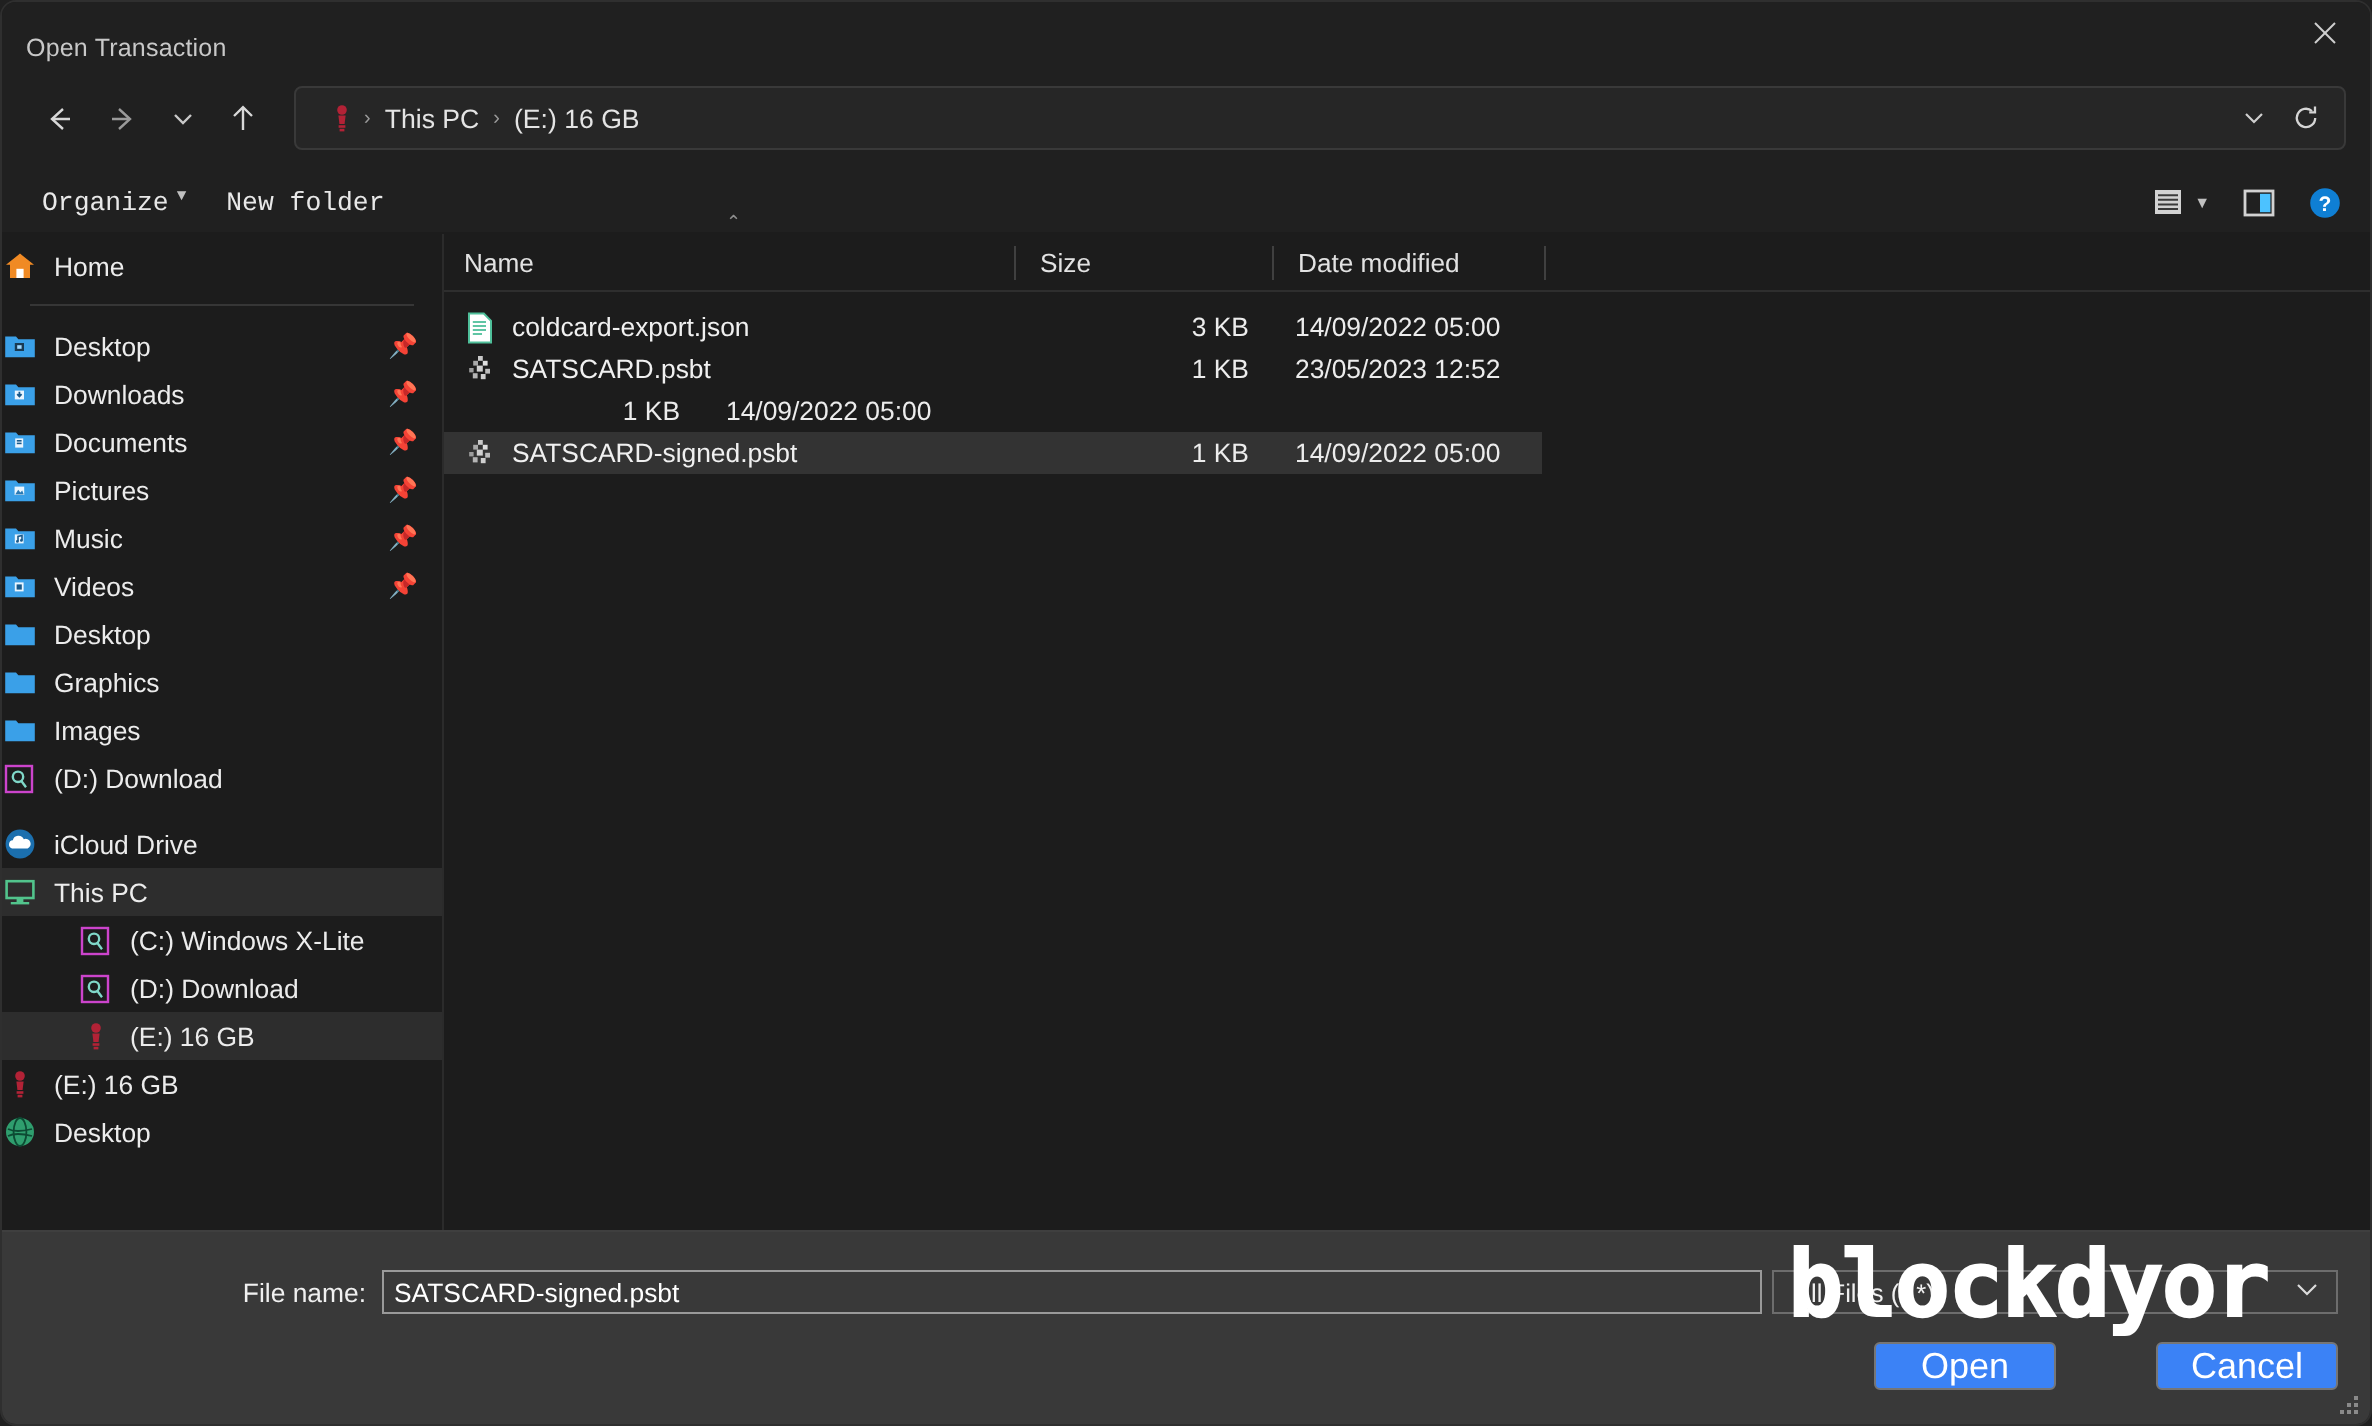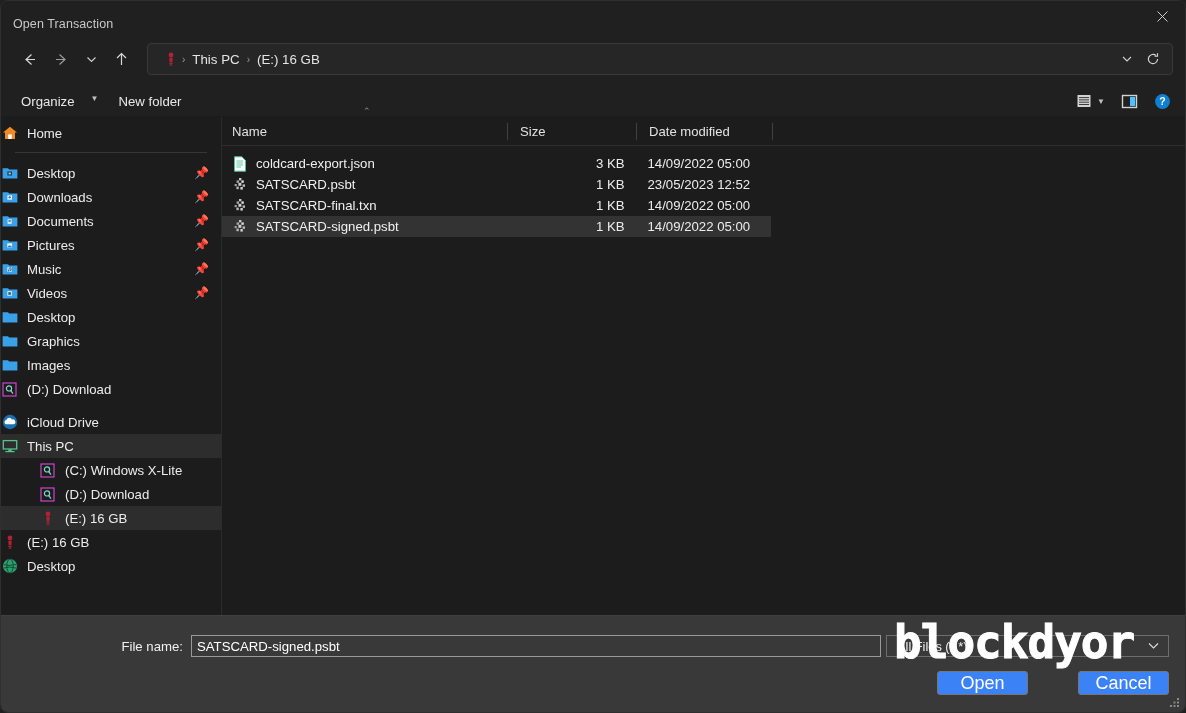--- a/index.html
+++ b/index.html
@@ -103,24 +103,25 @@
 
   
   .cmdbar {
     height: 30px;
     background: #202020;
     display: flex; align-items: center;
     padding: 0 10px;
     position: relative;
   }
   .cmd-item {
-    display: flex; align-items: flex-start; gap: 16px;
+    display: flex; align-items: flex-start; gap: 4px;
     color: #e8e8e8; font-size: 13.2px;
     padding: 4px 10px;
     border-radius: 4px;
+    font-family: Liberation Mono, monospace;
   }
   .cmd-caret { font-size: 8px; color: #c0c0c0; }
   .cmdbar-right {
     position: absolute; right: 8px; top: 0;
     height: 30px; display: flex; align-items: center; gap: 4px;
   }
   .view-btn { display: flex; align-items: center; gap: 5px; padding: 3px 6px; border-radius: 4px; }
   .pane-btn { padding: 3px 6px; border-radius: 4px; display:flex; align-items:center;}
   .help-btn { padding: 3px 6px; display:flex; align-items:center;}
 
@@ -647,35 +648,20 @@
                 <rect x="7.4" y="10" width="2.4" height="2.6" fill="#cfcfcf"></rect>
               </svg>
             </span>
             <span>SATSCARD.psbt</span>
           </span>
           <span class="fsize">1 KB</span>
           <span class="fdate">23/05/2023 12:52</span>
         </div>
 
         <div class="frow">
-          <span class="fname">
-            <span class="fico">
-              <svg width="15" height="15" viewBox="0 0 15 15">
-                <rect x="6" y="1" width="2.4" height="2.4" fill="#c9c9c9"></rect>
-                <rect x="3.6" y="3.4" width="2.4" height="2.4" fill="#a8a8a8"></rect>
-                <rect x="8.4" y="3.4" width="2.4" height="2.4" fill="#e0e0e0"></rect>
-                <rect x="5.4" y="5.8" width="3" height="3" fill="#d0d0d0"></rect>
-                <rect x="1.6" y="7" width="2.2" height="2.2" fill="#9d9d9d"></rect>
-                <rect x="9.6" y="7.4" width="2.4" height="2.4" fill="#bdbdbd"></rect>
-                <rect x="3.4" y="9.6" width="2.4" height="2.6" fill="#b5b5b5"></rect>
-                <rect x="7.4" y="10" width="2.4" height="2.6" fill="#cfcfcf"></rect>
-              </svg>
-            </span>
-            <span>SATSCARD-final.txn</span>
-          </span>
           <span class="fsize">1 KB</span>
           <span class="fdate">14/09/2022 05:00</span>
         </div>
 
         <div class="frow selected">
           <span class="fname">
             <span class="fico">
               <svg width="15" height="15" viewBox="0 0 15 15">
                 <rect x="6" y="1" width="2.4" height="2.4" fill="#c9c9c9"></rect>
                 <rect x="3.6" y="3.4" width="2.4" height="2.4" fill="#a8a8a8"></rect>

